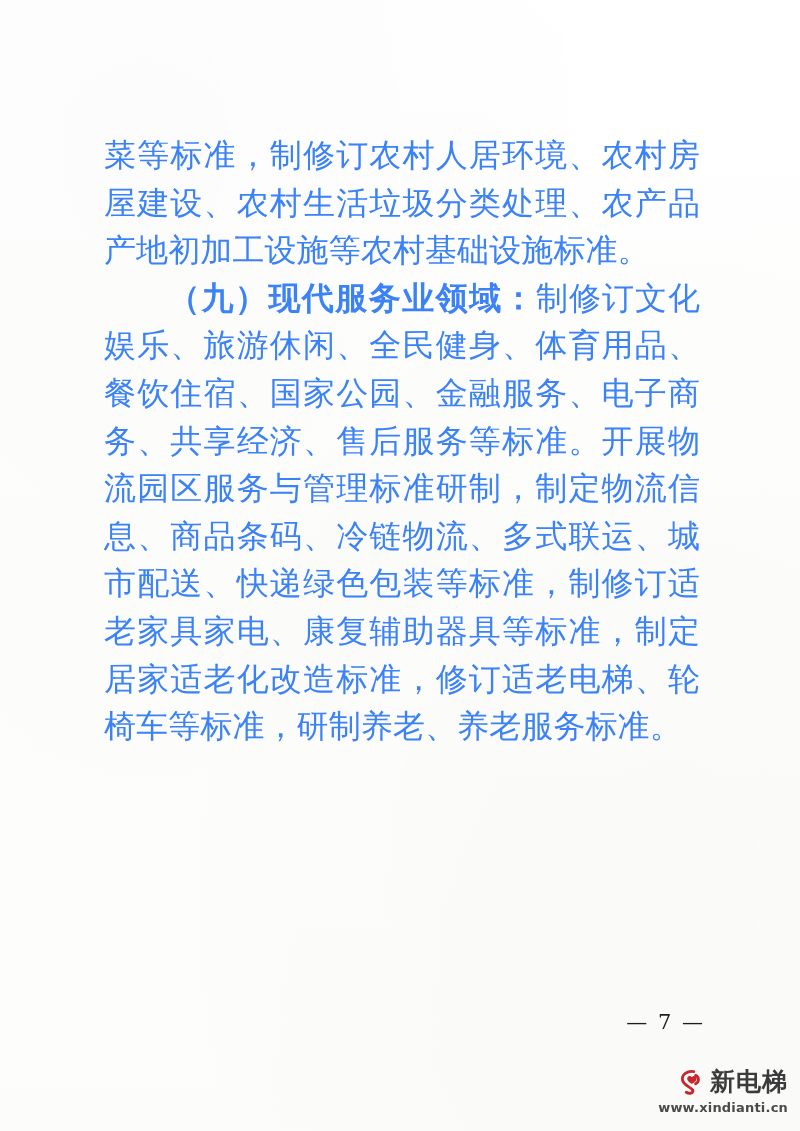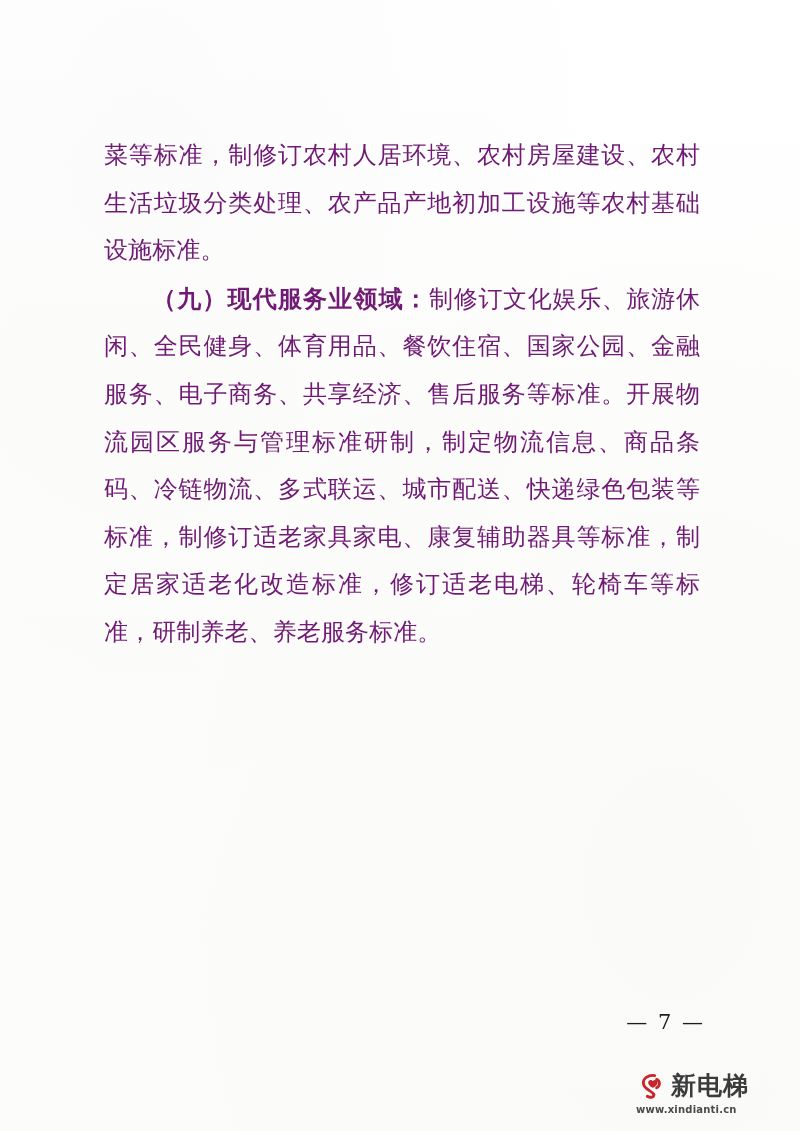--- a/index.html
+++ b/index.html
@@ -38,22 +38,22 @@
     position: absolute;
     left: 104px;
     top: 132px;
     width: 596px;
     z-index: 2;
   }
 
   .para {
     margin: 0;
     padding: 0;
-    color: #701a75;
-    font-size: 24px;
+    color: #3b82f6;
+    font-size: 32px;
     line-height: 47.6px;
     text-align: justify;
     text-align-last: left;
     text-justify: inter-ideograph;
     letter-spacing: 0.1px;
     font-weight: 400;
     -webkit-font-smoothing: antialiased;
   }
 
   .para.indent {
@@ -80,21 +80,21 @@
   }
 
   
   .watermark {
     position: absolute;
     right: 12px;
     bottom: 16px;
     z-index: 3;
     display: flex;
     flex-direction: column;
-    align-items: flex-start;
+    align-items: flex-end;
     width: 152px;
   }
   .wm-row {
     display: flex;
     align-items: center;
     justify-content: center;
     gap: 5px;
     height: 34px;
   }
   .wm-mark {
@@ -108,21 +108,21 @@
     font-size: 25px;
     font-weight: 700;
     color: #3b3b3b;
     letter-spacing: 1px;
     line-height: 1;
     white-space: nowrap;
   }
   .wm-url {
     margin-top: 2px;
     font-family: "DejaVu Sans", "Liberation Sans", sans-serif;
-    font-size: 10px;
+    font-size: 13px;
     font-weight: 700;
     color: #4a4a4a;
     letter-spacing: 0.2px;
     white-space: nowrap;
   }
 </style>
 </head>
 <body>
 
 <div class="page">

